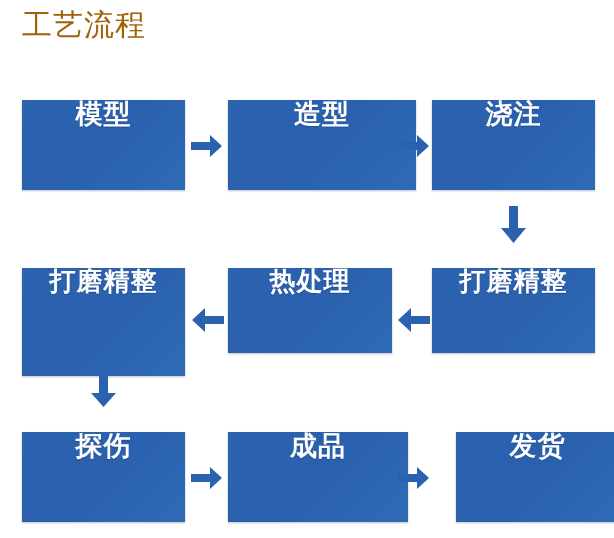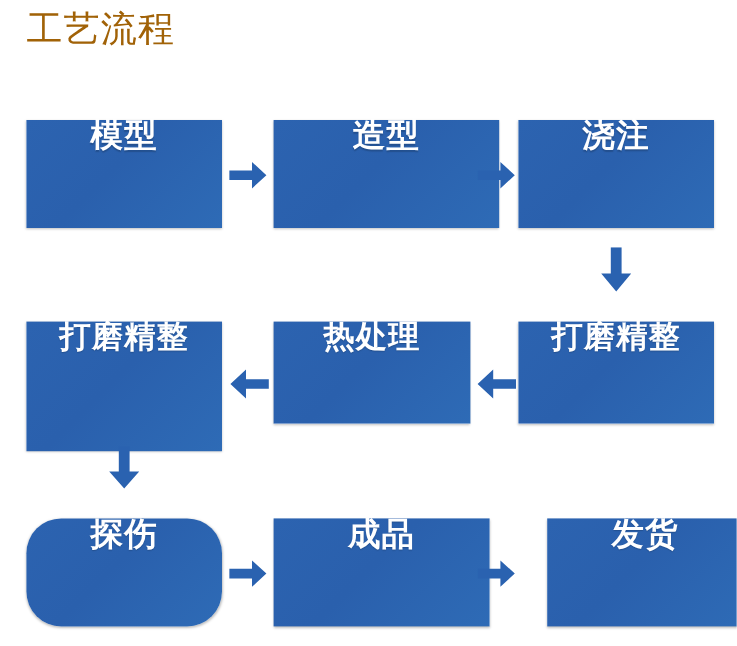--- a/index.html
+++ b/index.html
@@ -118,21 +118,21 @@
   <div class="node r2" style="left:432px; top:268px; width:163px; height:85px;">
     <span class="node-label">打磨精整</span>
   </div>
 
   <div class="arrow" style="left:90px; top:372px;">
     <svg width="27" height="36" viewBox="0 0 27 36" aria-hidden="true">
       <path d="M9 0 H18 V21 H26 L13.5 35 L1 21 H9 Z" fill="#2A62B0"></path>
     </svg>
   </div>
 
-  <div class="node r3" style="left:22px; top:432px; width:163px; height:90px;border-radius:29px;">
+  <div class="node r3" style="left:22px; top:432px; width:163px; height:90px;">
     <span class="node-label">探伤</span>
   </div>
 
   <div class="arrow" style="left:191px; top:466px;">
     <svg width="32" height="24" viewBox="0 0 32 24" aria-hidden="true">
       <path d="M0 8 H19 V1 L31 12 L19 23 V16 H0 Z" fill="#2A62B0"></path>
     </svg>
   </div>
 
   <div class="node r3" style="left:228px; top:432px; width:180px; height:90px;">

